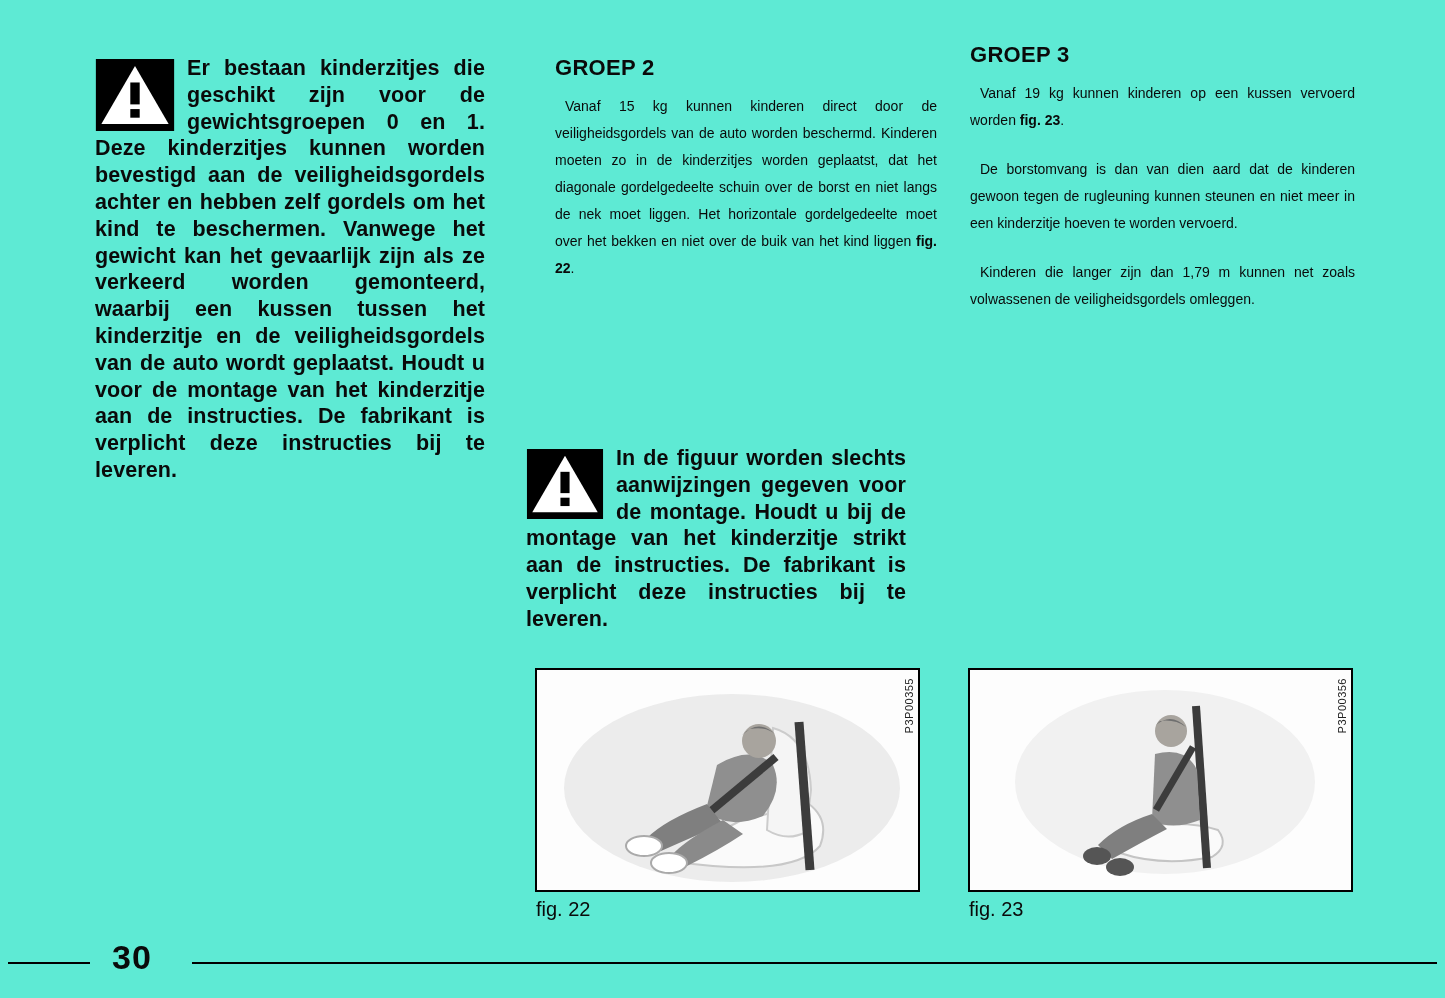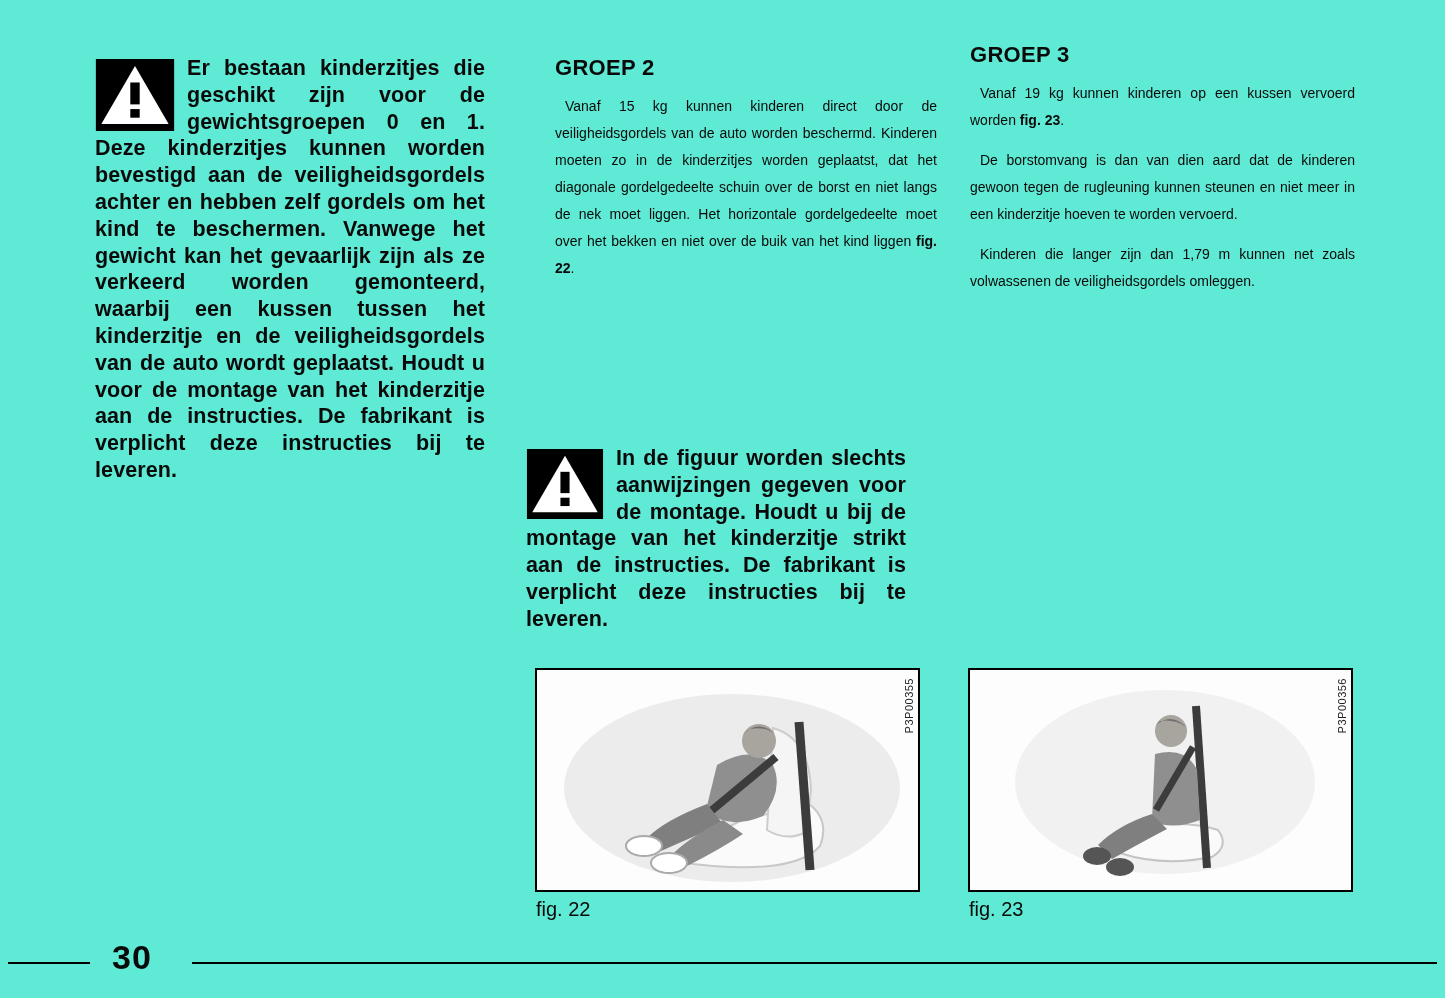--- a/index.html
+++ b/index.html
@@ -39,21 +39,21 @@
     font-weight: 700;
     letter-spacing: 0.3px;
   }
   .body-para {
     margin: 0;
     font-size: 14px;
     line-height: 27px;
     text-align: justify;
     text-indent: 10px;
   }
-  .body-para + .body-para { margin-top: 13px; }
+  .body-para + .body-para { margin-top: 22px; }
   .body-para b { font-weight: 700; }
 
   
   .figure-box {
     position: absolute;
     width: 385px;
     height: 224px;
     border: 2px solid #000;
     background: #ffffff;
   }

